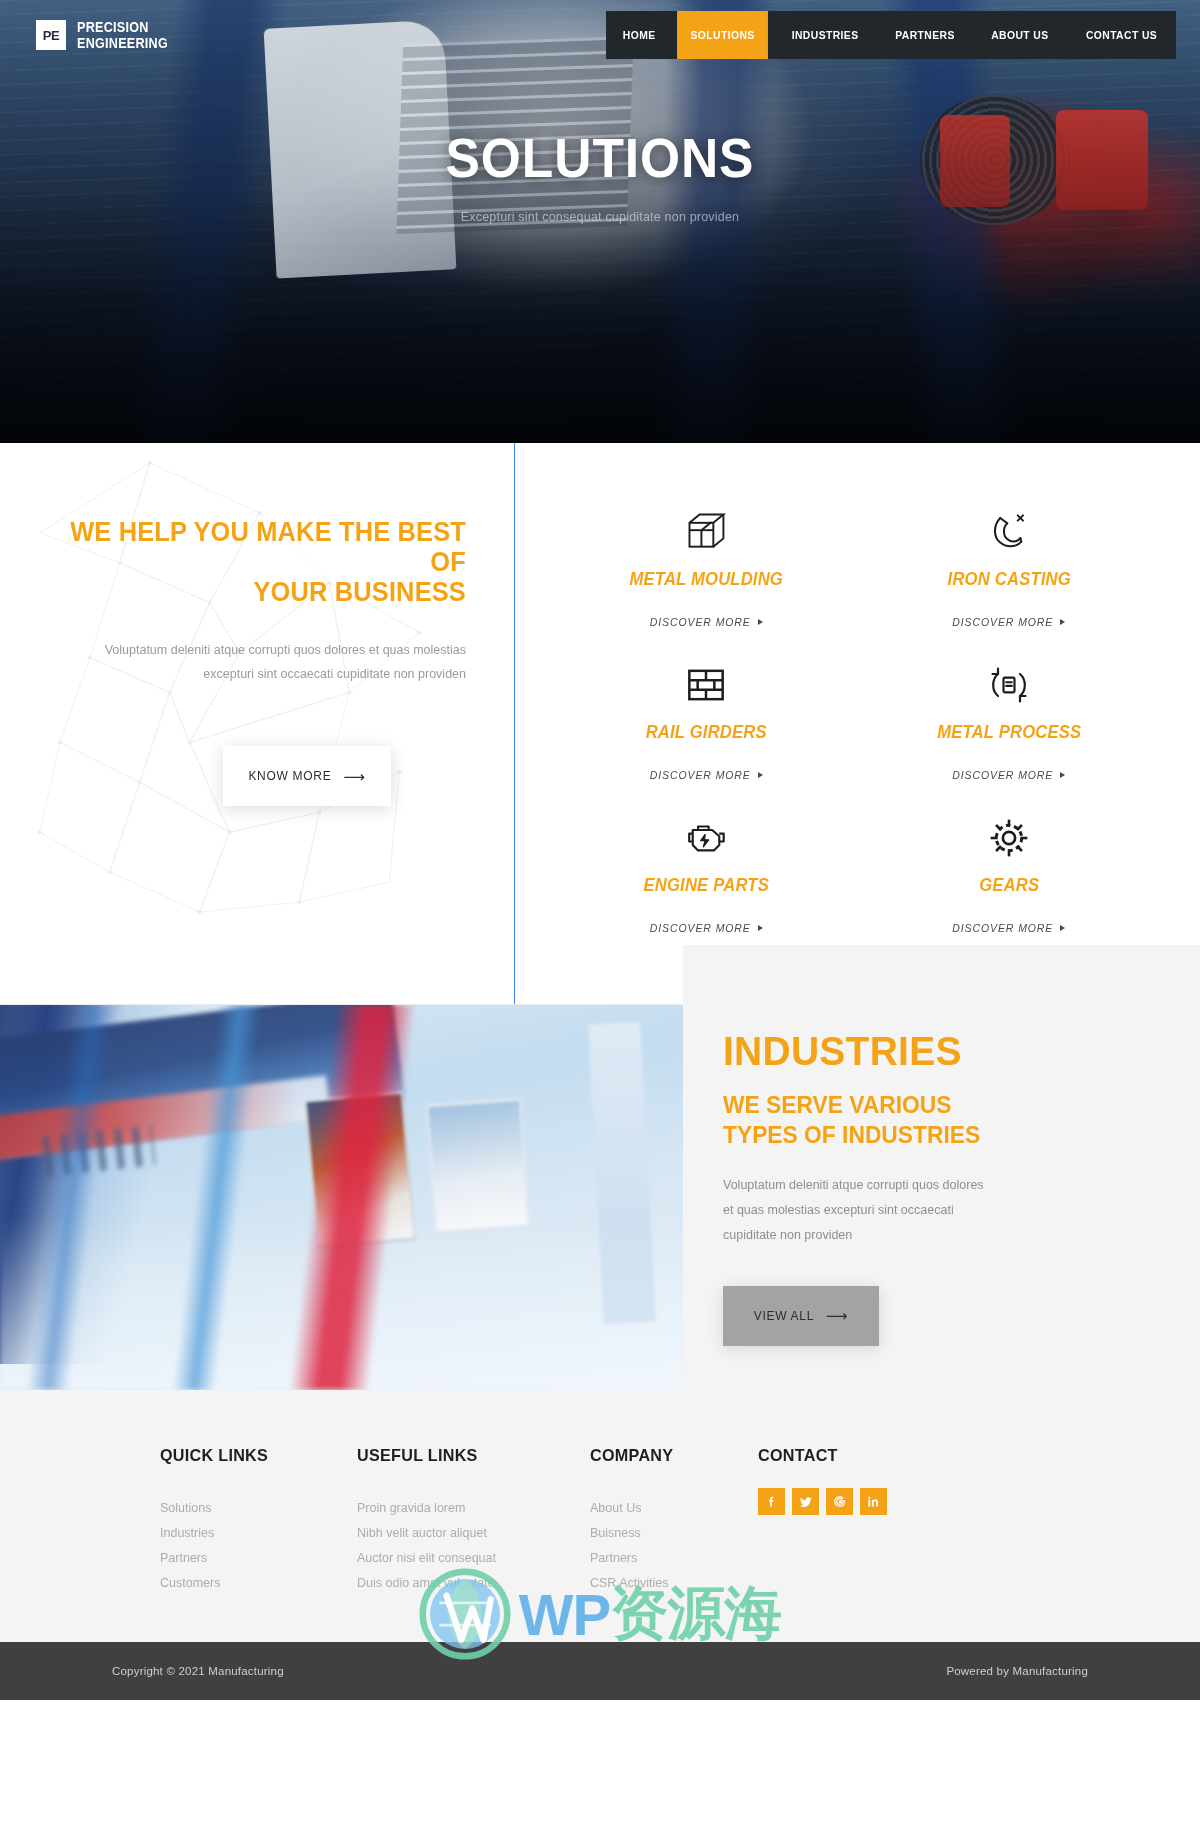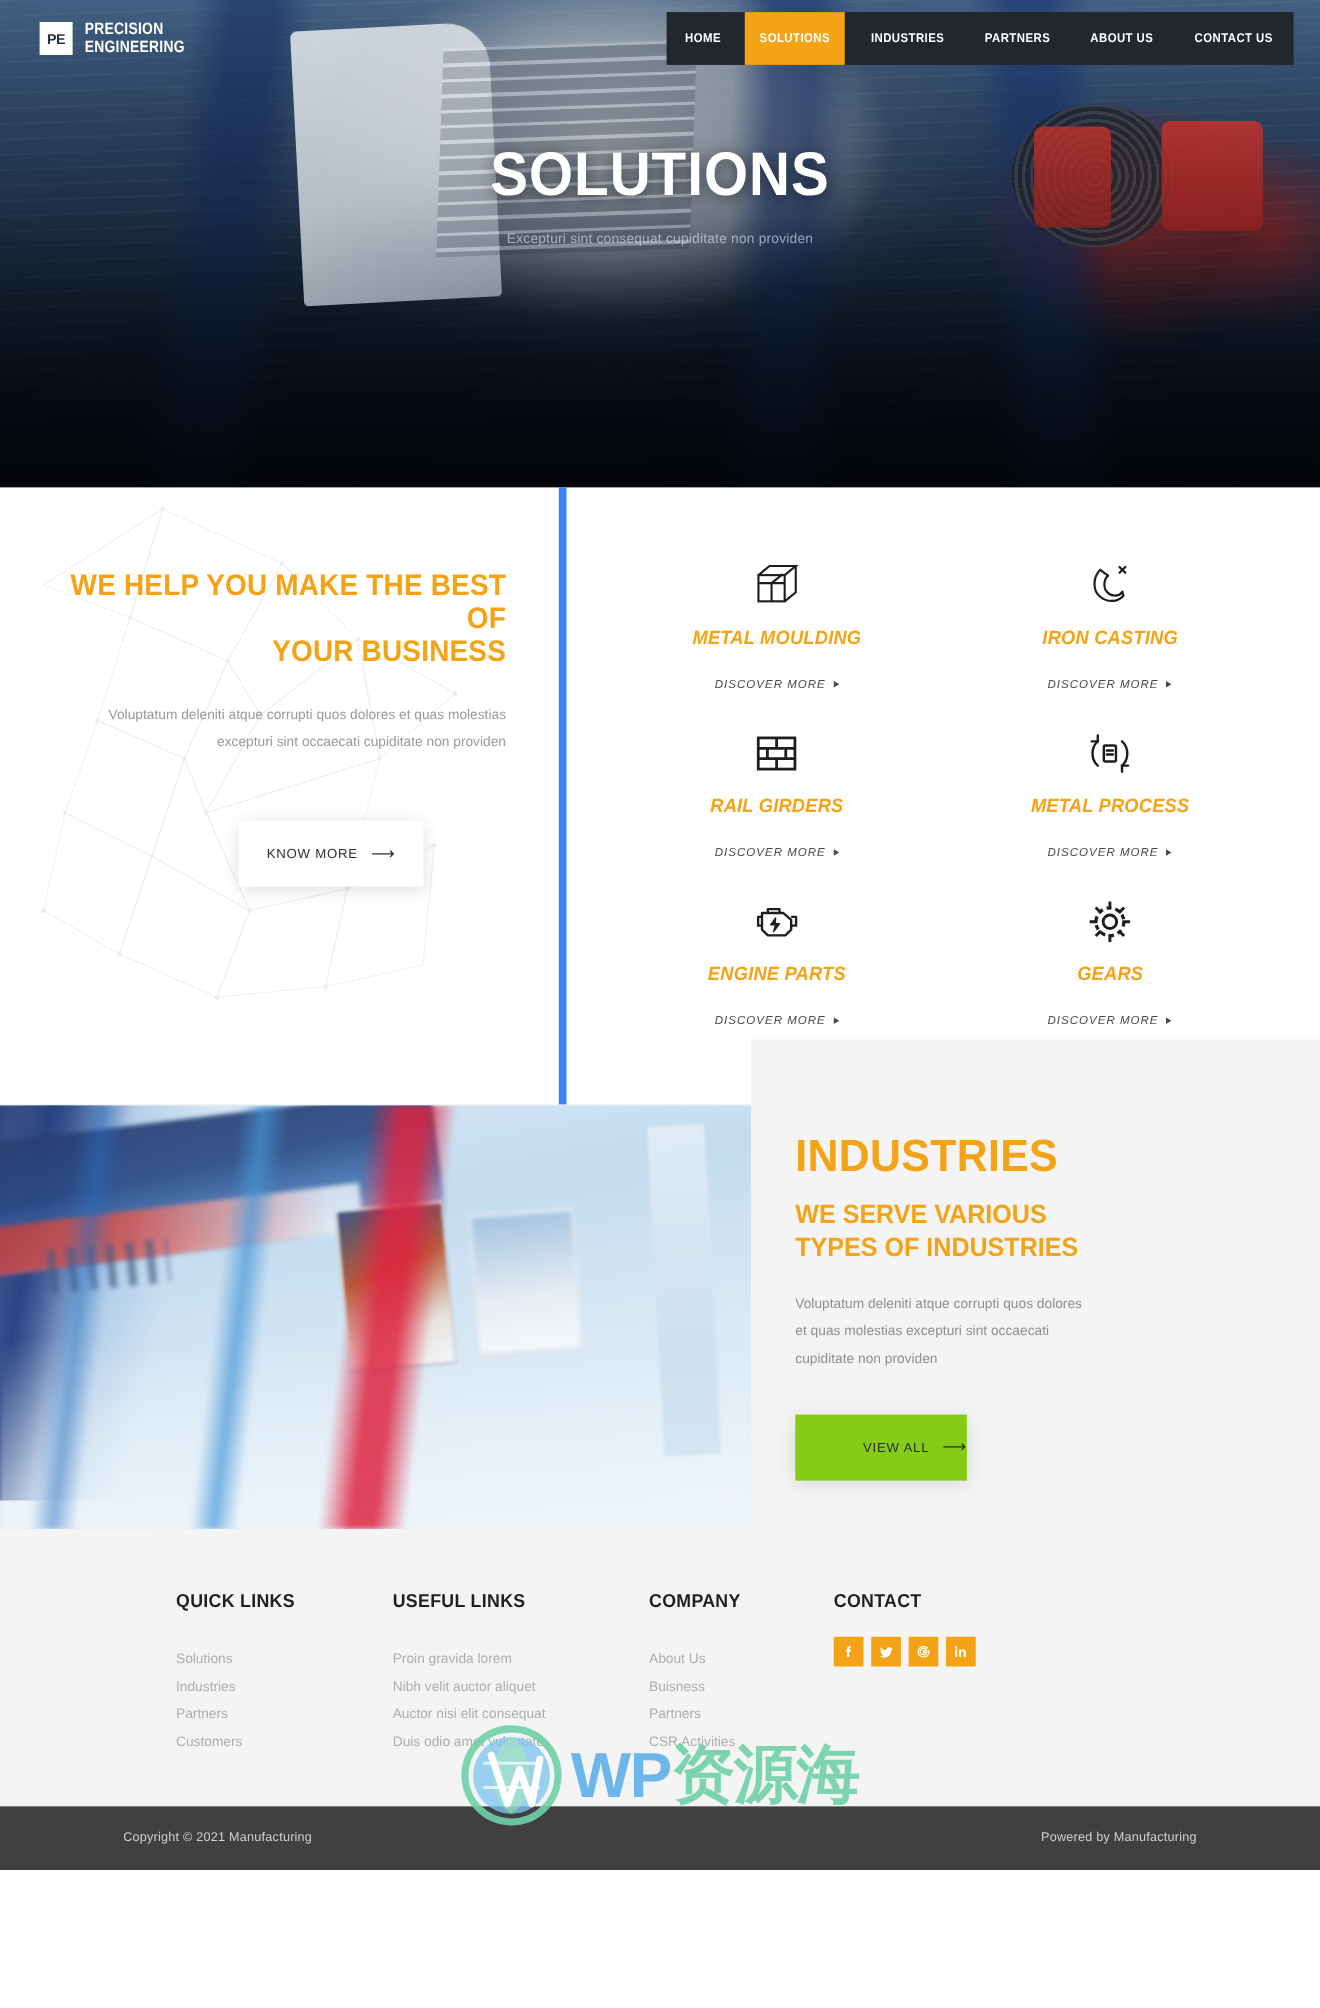--- a/index.html
+++ b/index.html
@@ -113,21 +113,21 @@
   .hero-sub {
     margin-top:24px; color:rgba(222,228,236,0.62); font-size:12.5px;
     letter-spacing:.2px;
     font-family:"Liberation Sans Narrow","Liberation Sans",sans-serif;
   }
 
   
   .split { display:flex; background:#fff; border-bottom:1px solid #ececec; }
   .split-left {
     width:515px; padding:74px 48px 60px 0; position:relative;
-    border-right:7px solid #3b82f6; overflow:hidden;
+    border-right:1px solid #3b82f6; overflow:hidden;
   }
   .mesh {
     position:absolute; inset:0; opacity:.55; pointer-events:none;
   }
   .split-left-inner { position:relative; z-index:2; text-align:right; }
   .sec-title {
     color:#f5a316; font-size:27px; line-height:1.12; font-weight:bold;
     text-transform:uppercase; letter-spacing:.2px;
     font-family:"Liberation Sans Narrow","Liberation Sans",sans-serif;
     transform:scaleX(.94); transform-origin:right center;
@@ -242,23 +242,23 @@
     line-height:1.27; text-transform:uppercase;
     font-family:"Liberation Sans Narrow","Liberation Sans",sans-serif;
     transform:scaleX(.95); transform-origin:left center;
   }
   .ind-para {
     margin-top:22px; color:#8f8f8f; font-size:12.5px; line-height:2.0;
     max-width:262px;
     font-family:"Liberation Sans Narrow","Liberation Sans",sans-serif;
   }
   .btn-view {
-    margin-top:38px; width:156px; height:60px; background:#84cc16;
+    margin-top:38px; width:156px; height:60px; background:#a3a3a3;
     box-shadow:0 3px 16px rgba(0,0,0,.12);
-    display:flex; align-items:center; justify-content:flex-end; gap:12px;
+    display:flex; align-items:center; justify-content:center; gap:12px;
     color:#2d2d2d; font-size:12px; letter-spacing:.7px; text-transform:uppercase;
     font-family:"Liberation Sans Narrow","Liberation Sans",sans-serif;
     cursor:pointer;
   }
 
   
   .footer { background:#f4f4f4; padding:56px 0 46px; position:relative; }
   .footer-cols {
     display:flex; padding:0 160px 0 160px; gap:0;
   }

